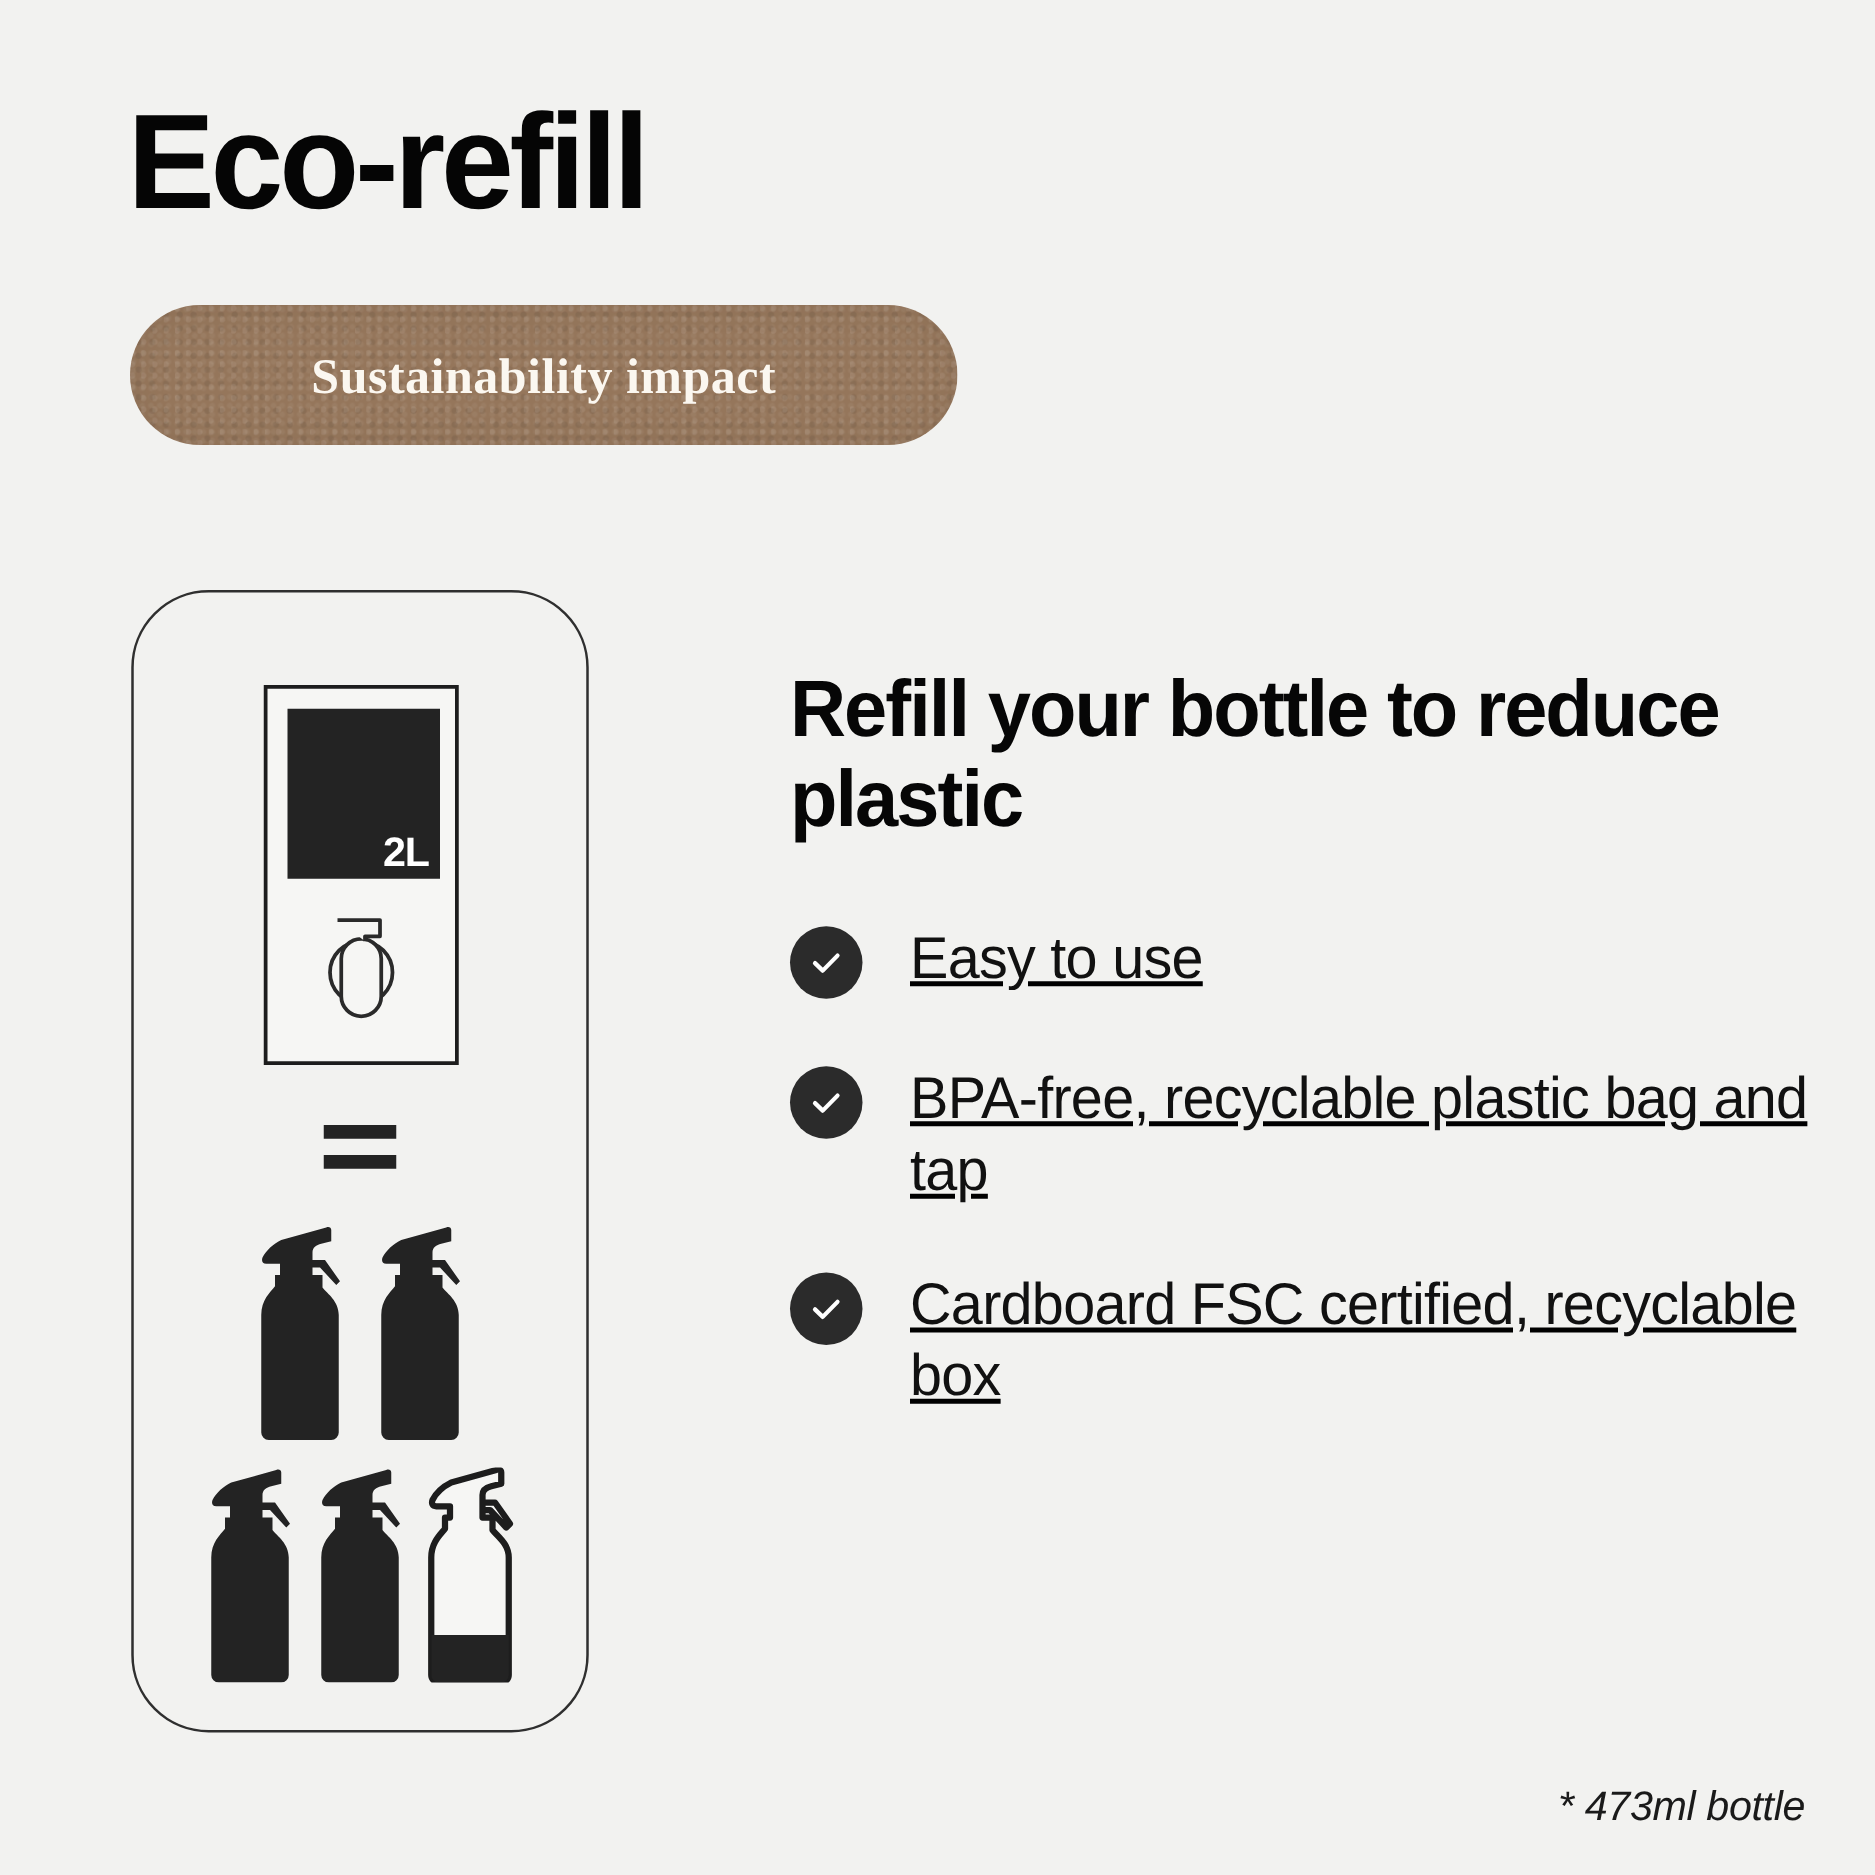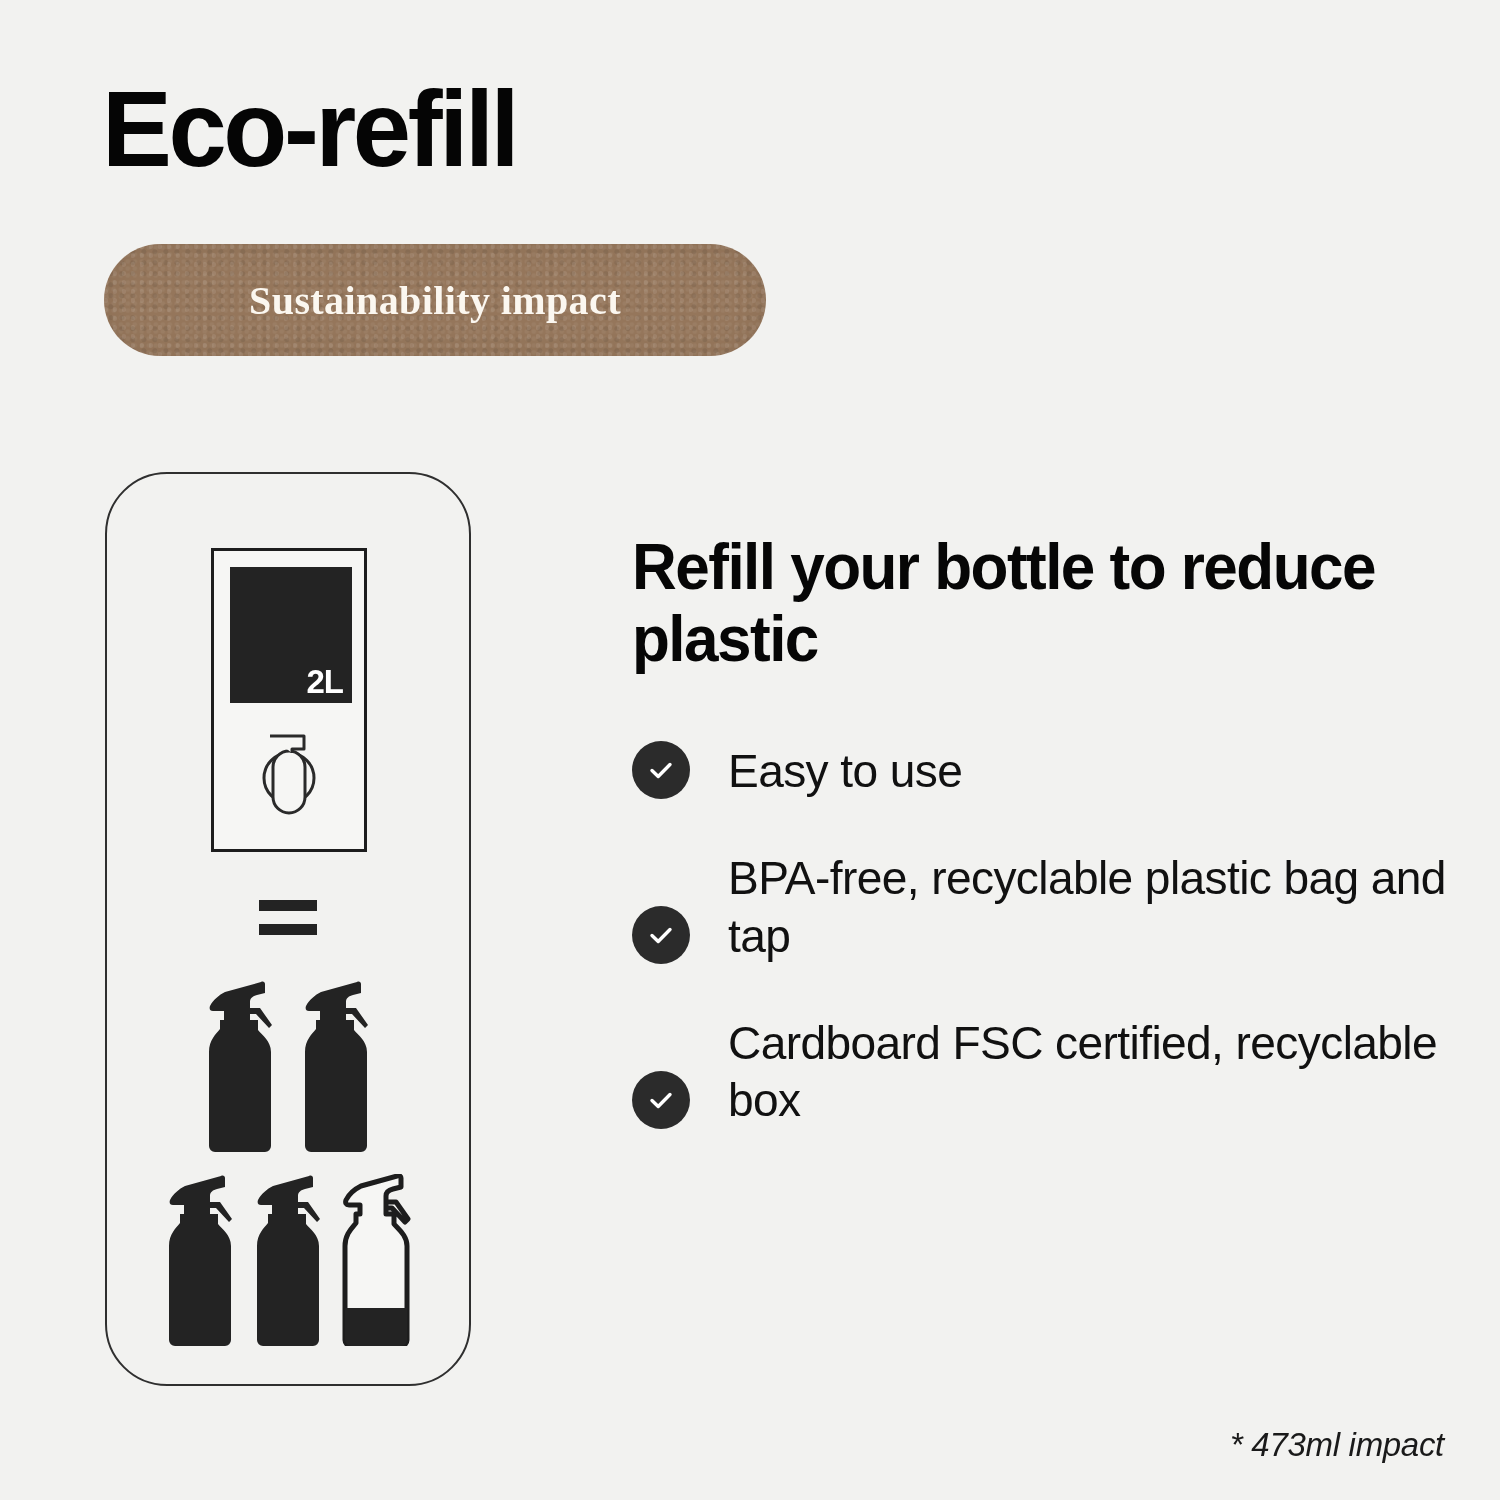--- a/index.html
+++ b/index.html
@@ -168,22 +168,23 @@
     transform: scaleX(0.97);
     transform-origin: left center;
   }
   .bullets {
     list-style: none;
     margin: 0;
     padding: 0;
   }
   .bullet {
     display: flex;
-    align-items: flex-end;
+    align-items: flex-start;
     margin-bottom: 50px;
+    text-decoration: underline;
   }
   .bullet:last-child { margin-bottom: 0; }
   .check {
     flex: 0 0 auto;
     width: 58px;
     height: 58px;
     border-radius: 50%;
     background: #2b2b2b;
     display: flex;
     align-items: center;
@@ -295,15 +296,15 @@
         <span class="check">
           <svg width="32" height="32" viewBox="0 0 32 32" aria-hidden="true">
             <path d="M7 16.5 L13.2 22.5 L25 10.5" fill="none" stroke="#ffffff" stroke-width="3.4" stroke-linecap="round" stroke-linejoin="round"></path>
           </svg>
         </span>
         <span class="bullet-text">Cardboard FSC certified, recyclable box</span>
       </li>
     </ul>
   </div>
 
-  <div class="footnote">* 473ml impact</div>
+  <div class="footnote">* 473ml bottle</div>
 
 </div>
 
 </body></html>

